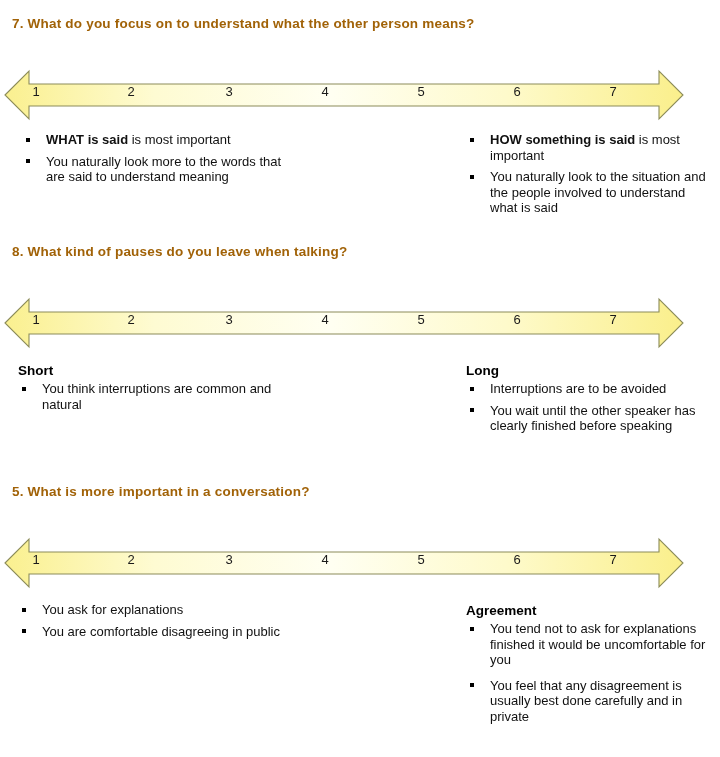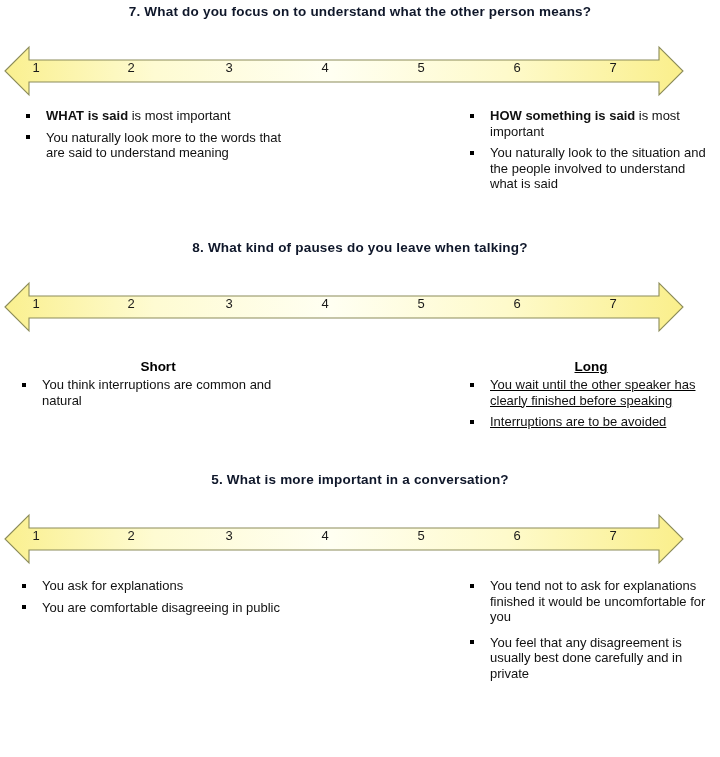--- a/index.html
+++ b/index.html
@@ -16,27 +16,27 @@
     color: #000000;
     overflow: hidden;
   }
 
   .question-block {
     position: relative;
     width: 720px;
   }
 
   .q-heading {
-    text-align: center;
+    text-align: left;
     font-family: "Liberation Sans", sans-serif;
     font-weight: bold;
     font-size: 13.5px;
     letter-spacing: 0.2px;
-    color: #0f172a;
-    margin: 0;
+    color: #a16207;
+    margin: 12px;
     padding: 0;
     line-height: 16px;
   }
 
   
   .scale-wrap {
     position: relative;
     width: 682px;
     height: 56px;
     margin: 0 auto 0 3px;
@@ -77,22 +77,21 @@
   }
   .pole-left  { left: 22px;  width: 270px; }
   .pole-right { left: 466px; width: 248px; }
 
   .pole-title {
     font-family: "Liberation Sans", sans-serif;
     font-weight: bold;
     font-size: 13.5px;
     line-height: 17px;
     color: #000000;
-    margin: 12px 0 2px 0;
-    text-align: center;
+    margin: 0 0 2px 0;
   }
 
   ul.bullets {
     list-style: none;
     margin: 0;
     padding: 0;
   }
   ul.bullets > li {
     position: relative;
     padding-left: 24px;
@@ -110,21 +109,21 @@
     width: 4px;
     height: 4px;
     background: #000000;
   }
   ul.bullets > li b {
     font-weight: bold;
   }
 
   
   #block-7 { position: absolute; left: 0; top: 4px;   }
-  #block-8 { position: absolute; left: 0; top: 240px; }
+  #block-8 { position: absolute; left: 0; top: 232px; }
   #block-9 { position: absolute; left: 0; top: 472px; }
 
   .heading-gap-a { height: 23px; }
 </style>
 </head>
 <body>
 
 <div class="question-block" id="block-7">
   <div class="q-heading">7. What do you focus on to understand what the other person means?</div>
   <div class="heading-gap-a"></div>
@@ -197,25 +196,25 @@
     </div>
   </div>
 
   <div class="poles" style="height:120px; margin-top:11px;">
     <div class="pole" style="left:18px; width:280px;">
       <div class="pole-title">Short</div>
       <ul class="bullets">
         <li><span>You think interruptions are common and natural</span></li>
       </ul>
     </div>
-    <div class="pole" style="left:466px; width:250px;text-decoration:underline;">
+    <div class="pole" style="left:466px; width:250px;">
       <div class="pole-title">Long</div>
       <ul class="bullets">
+        <li><span>Interruptions are to be avoided</span></li>
         <li><span>You wait until the other speaker has clearly finished before speaking</span></li>
-        <li><span>Interruptions are to be avoided</span></li>
       </ul>
     </div>
   </div>
 </div>
 
 <div class="question-block" id="block-9">
   <div class="q-heading">5. What is more important in a conversation?</div>
   <div class="heading-gap-a"></div>
 
   <div class="scale-wrap">
@@ -243,19 +242,20 @@
   </div>
 
   <div class="poles" style="height:140px; margin-top:11px;">
     <div class="pole" style="left:18px; width:280px;">
       <ul class="bullets">
         <li><span>You ask for explanations</span></li>
         <li><span>You are comfortable disagreeing in public</span></li>
       </ul>
     </div>
     <div class="pole" style="left:466px; width:250px;">
+      <div class="pole-title">Agreement</div>
       <ul class="bullets">
         <li><span>You tend not to ask for explanations finished it would be uncomfortable for you</span></li>
         <li style="margin-top:10px;"><span>You feel that any disagreement is usually best done carefully and in private</span></li>
       </ul>
     </div>
   </div>
 </div>
 
 </body></html>

